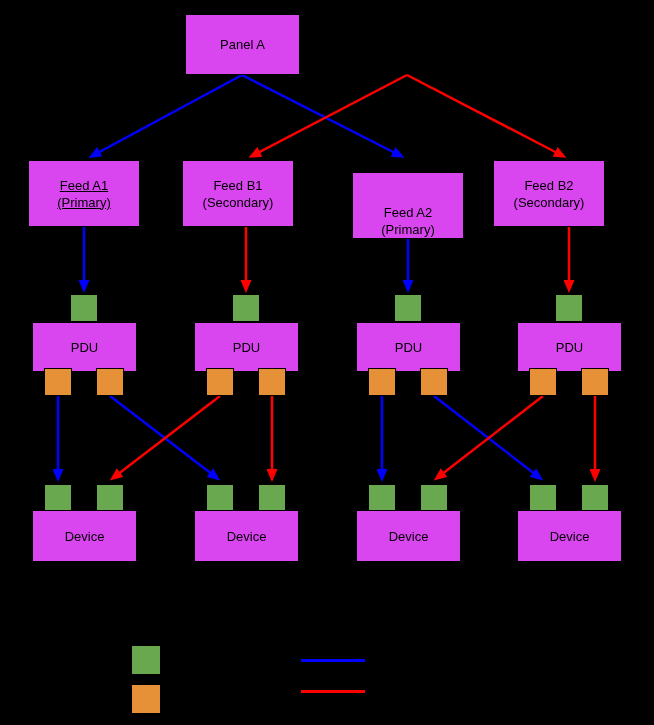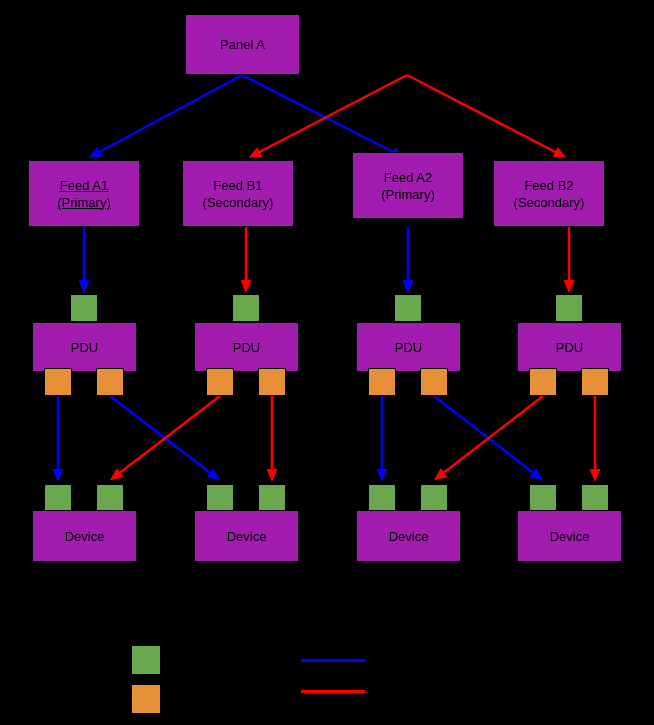--- a/index.html
+++ b/index.html
@@ -1,21 +1,21 @@
 <!DOCTYPE html>
 <html><head>
 <meta charset="utf-8">
 <style>
   html,body{margin:0;padding:0;background:#000;}
   .canvas{
     position:relative;width:654px;height:725px;background:#000;
     font-family:"Liberation Sans", sans-serif;overflow:hidden;
   }
   .node{
-    position:absolute;background:#a21caf;border:1px solid #000;
+    position:absolute;background:#d946ef;border:1px solid #000;
     color:#000;display:flex;flex-direction:column;align-items:center;justify-content:center;
     font-size:13px;line-height:17px;text-align:center;box-sizing:border-box;
   }
   .port{
     position:absolute;width:28px;height:28px;border:1px solid #000;box-sizing:border-box;
   }
   .port.in{background:#6aa84f;}
   .port.out{background:#e69138;}
   .wires{position:absolute;left:0;top:0;width:654px;height:725px;pointer-events:none;}
   .legend-swatch{position:absolute;width:30px;height:30px;border:1px solid #000;box-sizing:border-box;}
@@ -60,21 +60,21 @@
   <div class="node" style="left:185px;top:14px;width:115px;height:61px;">Panel A</div>
 
   <div class="node" style="left:28px;top:160px;width:112px;height:67px;text-decoration:underline;">
     <div>Feed A1</div>
     <div>(Primary)</div>
   </div>
   <div class="node" style="left:182px;top:160px;width:112px;height:67px;">
     <div>Feed B1</div>
     <div>(Secondary)</div>
   </div>
-  <div class="node" style="left:352px;top:152px;width:112px;height:67px;">
+  <div class="node" style="left:352px;top:172px;width:112px;height:67px;justify-content:flex-end;">
     <div>Feed A2</div>
     <div>(Primary)</div>
   </div>
   <div class="node" style="left:493px;top:160px;width:112px;height:67px;">
     <div>Feed B2</div>
     <div>(Secondary)</div>
   </div>
 
   <div class="node" style="left:32px;top:322px;width:105px;height:50px;">PDU</div>
   <div class="node" style="left:194px;top:322px;width:105px;height:50px;">PDU</div>

